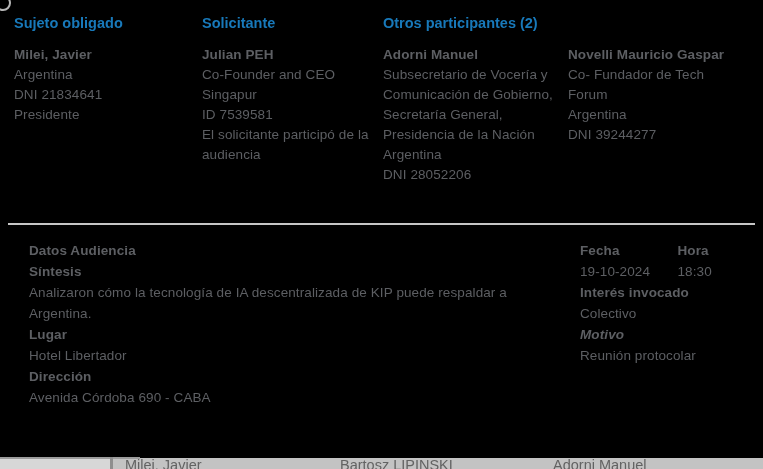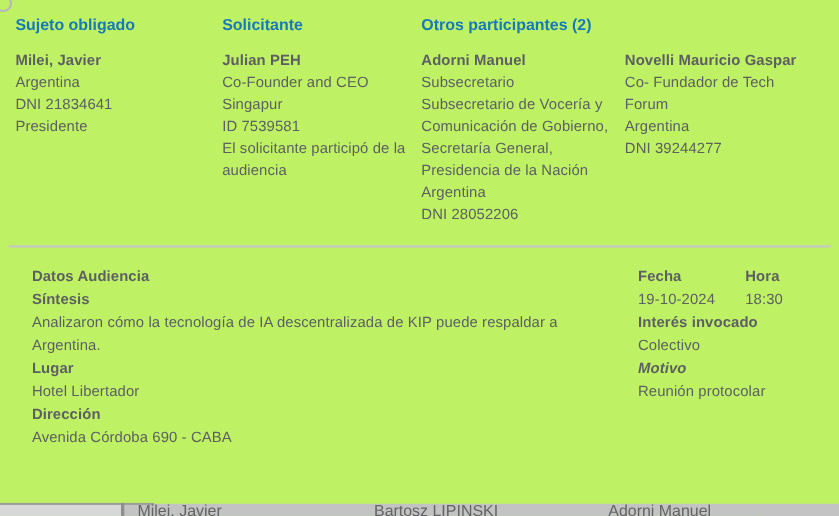--- a/index.html
+++ b/index.html
@@ -1,17 +1,17 @@
 <!DOCTYPE html>
 <html><head>
 <meta charset="utf-8">
 <style>
   html,body{margin:0;padding:0;background:#fff;}
   .stage{
-    position:relative;width:763px;height:469px;overflow:hidden;background:#bef264;
+    position:relative;width:763px;height:469px;overflow:hidden;background:#000000;
     font-family:"Liberation Sans",sans-serif;
   }
   
   .corner-arc{
     position:absolute;left:-5px;top:-5px;width:12px;height:12px;
     border:2px solid #b7b7b7;border-radius:50%;background:transparent;
   }
   .col{position:absolute;top:14px;}
   .col-obligated{left:14px;width:180px;}
   .col-applicant{left:202px;width:181px;}
@@ -72,21 +72,20 @@
     <p class="pname">Julian PEH</p>
     <p>Co-Founder and CEO</p>
     <p class="gap">Singapur</p>
     <p>ID 7539581</p>
     <p>El solicitante participó de la audiencia</p>
   </div>
 
   <div class="col col-participants">
     <h3 class="sec-heading">Otros participantes (2)</h3>
     <p class="pname">Adorni Manuel</p>
-    <p>Subsecretario</p>
     <p>Subsecretario de Vocería y Comunicación de Gobierno, Secretaría General, Presidencia de la Nación</p>
     <p class="gap">Argentina</p>
     <p>DNI 28052206</p>
   </div>
 
   <div class="col col-participant2">
     <p class="pname">Novelli Mauricio Gaspar</p>
     <p>Co- Fundador de Tech Forum</p>
     <p class="gap">Argentina</p>
     <p>DNI 39244277</p>

